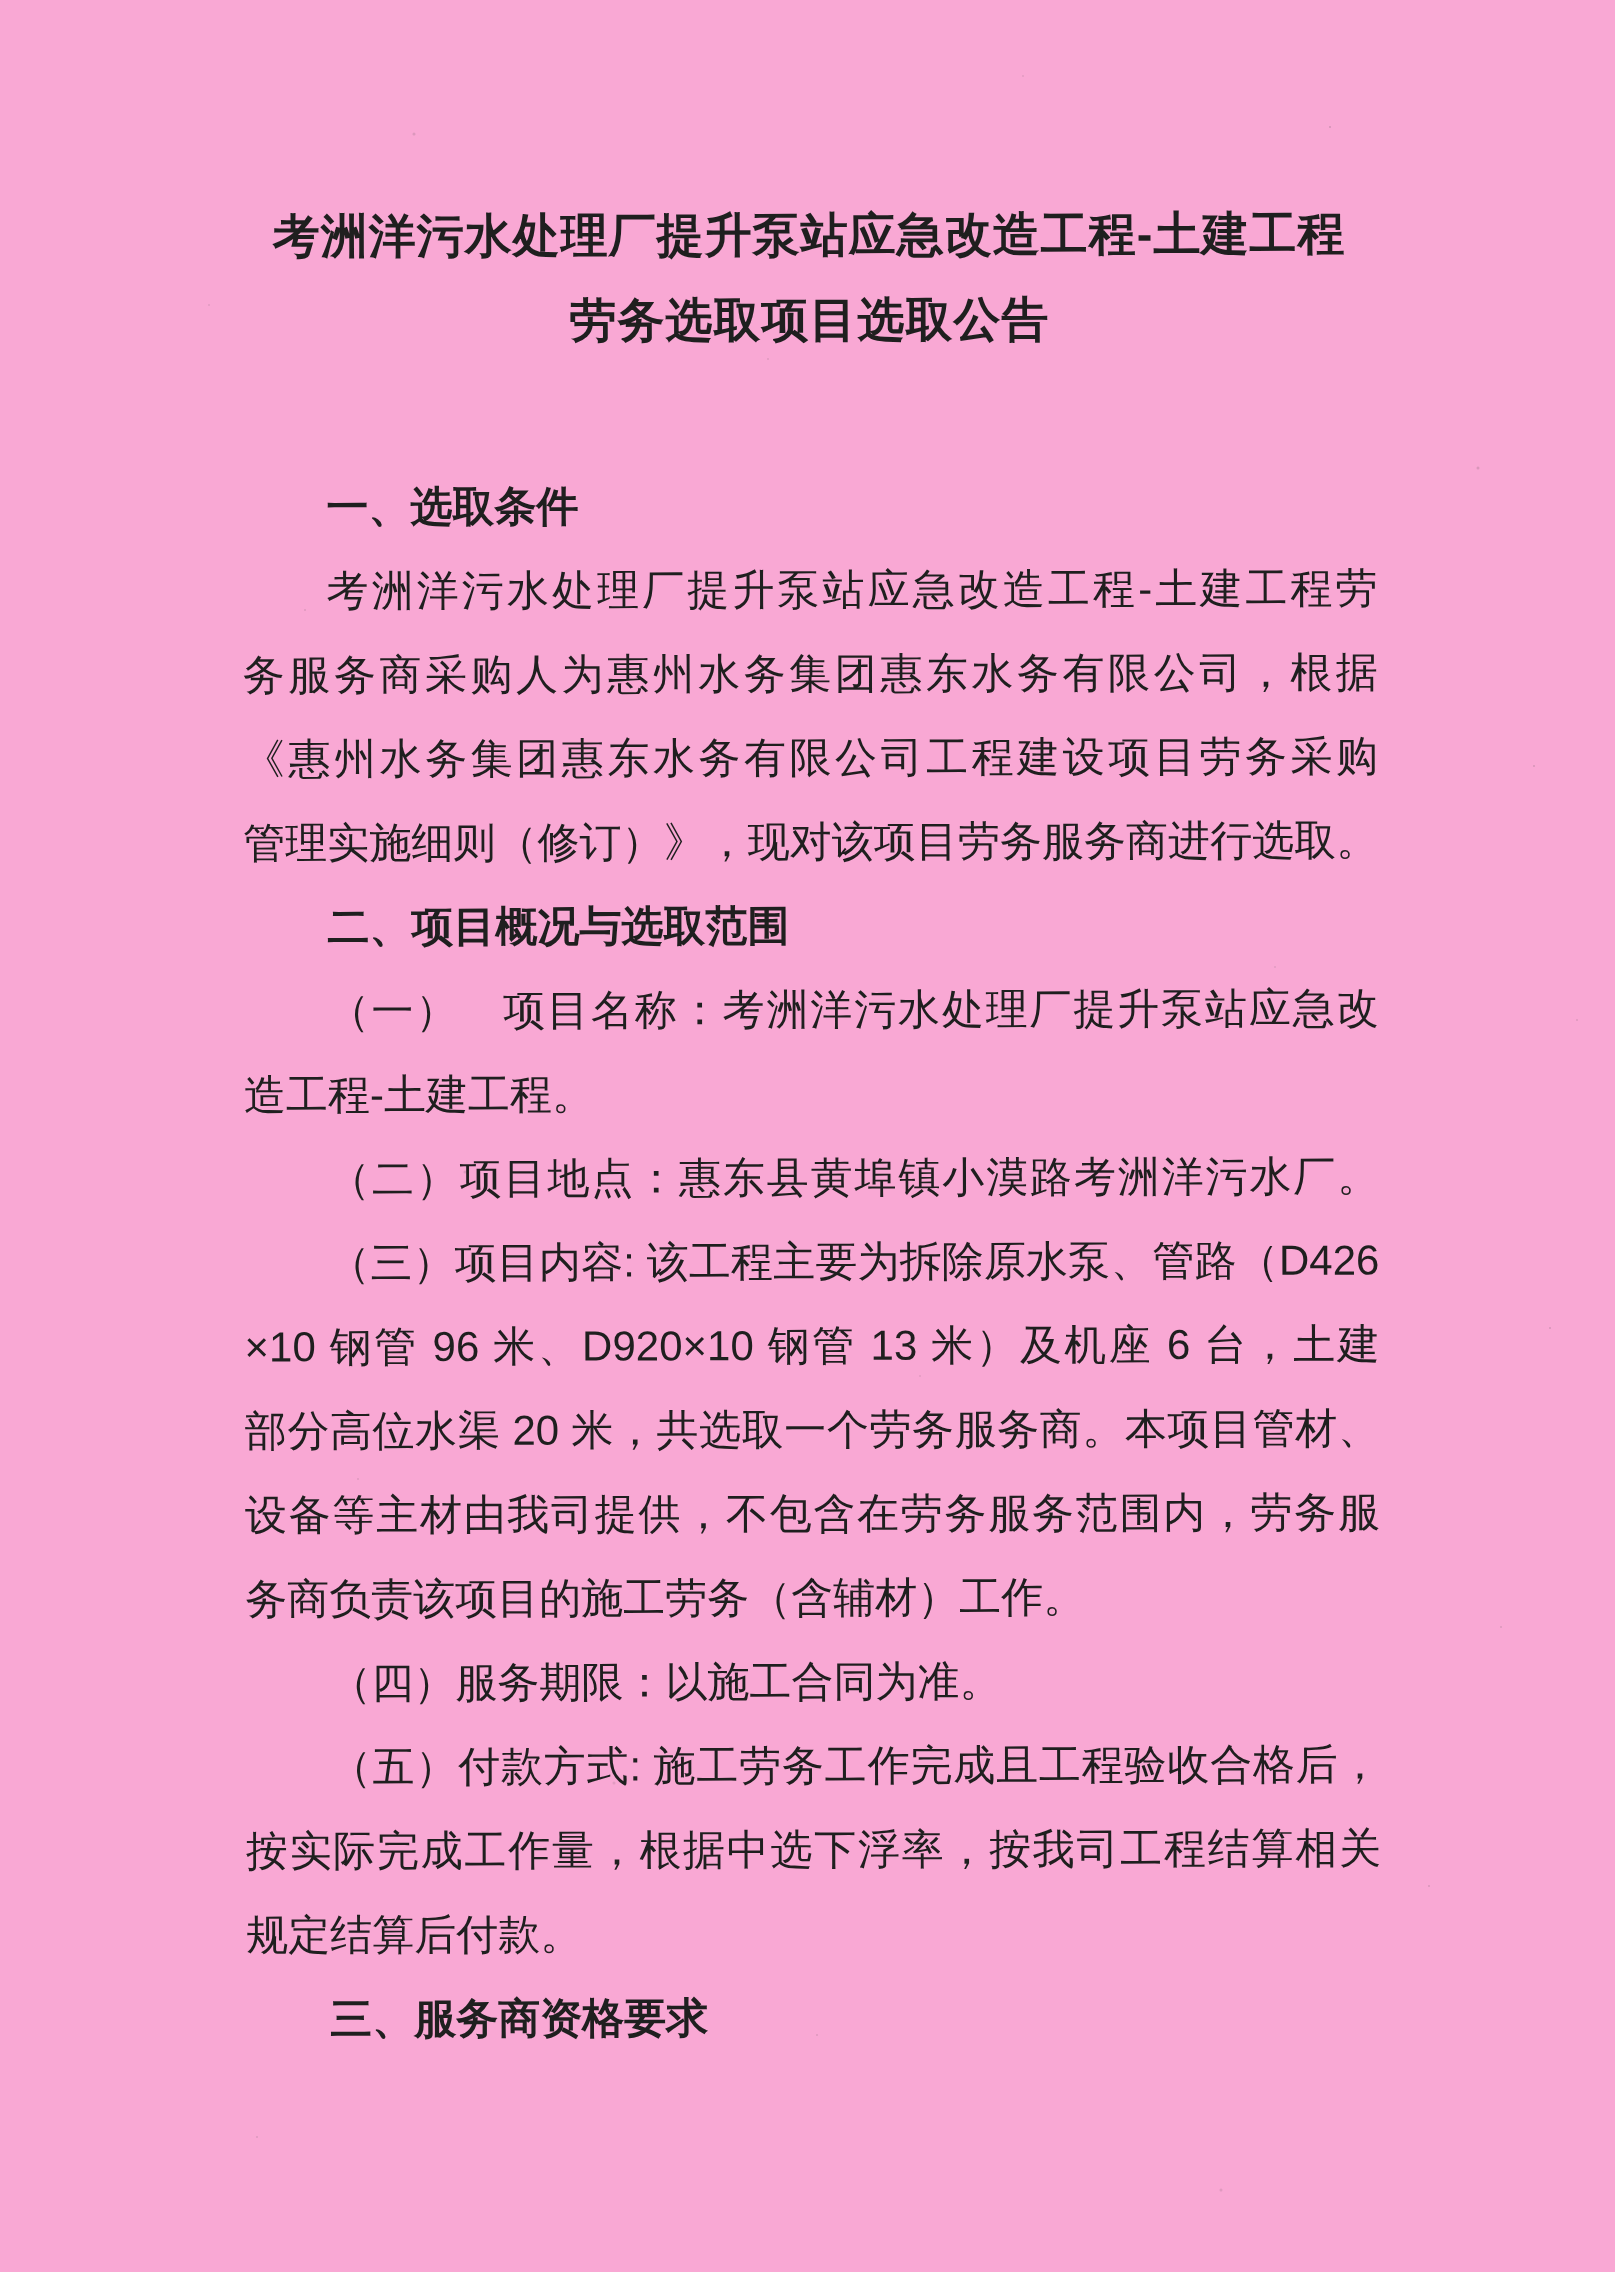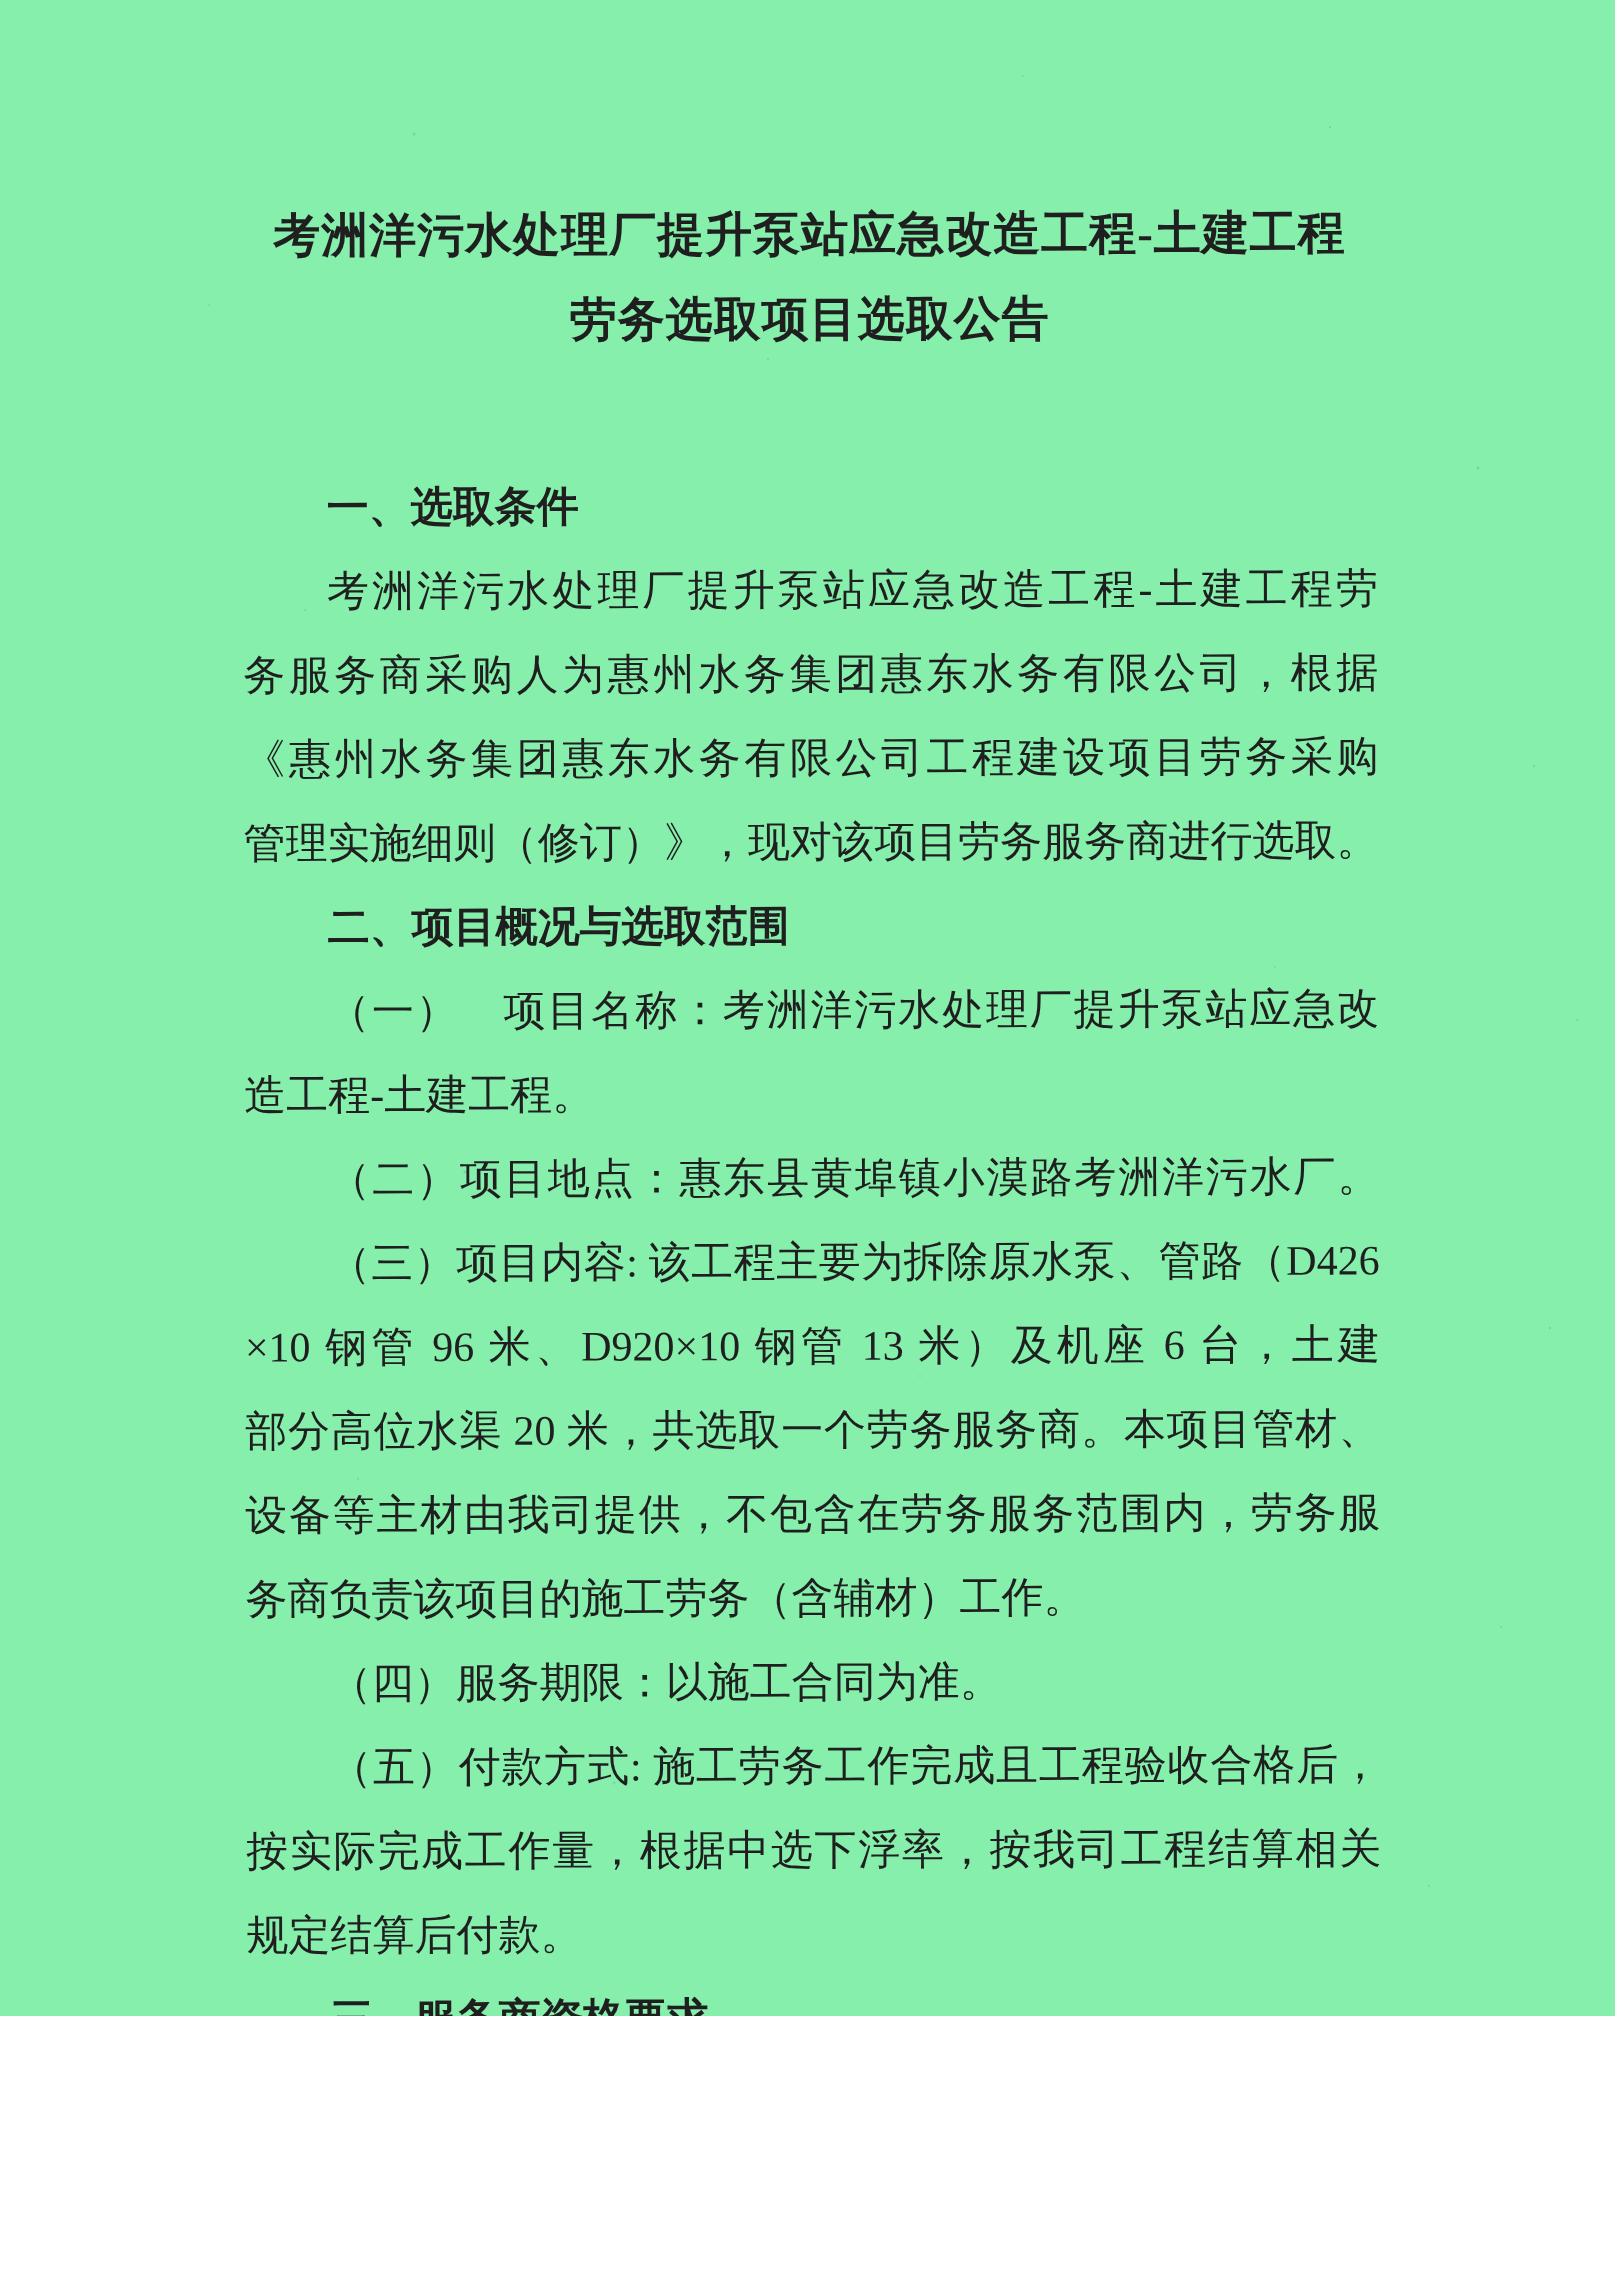--- a/index.html
+++ b/index.html
@@ -1,22 +1,22 @@
 <!DOCTYPE html>
 <html style="font-size:8.1px"><head>
 <meta charset="utf-8">
 <style>
   html,body { margin:0; padding:0; }
   .page {
     position:relative;
     width:1616px;
-    height:2016px;
-    background:#86efac;
+    height:2272px;
+    background:#f9a8d4;
     overflow:hidden;
-    font-family:Liberation Serif, serif;
+    font-family:Liberation Sans, sans-serif;
     color:#1f1f1f;
   }
   .sheet {
     position:absolute;
     inset:0;
     transform:rotate(-0.15deg);
   }
   .title-block {
     margin:192px 237px 0 244px;
     text-align:center;

